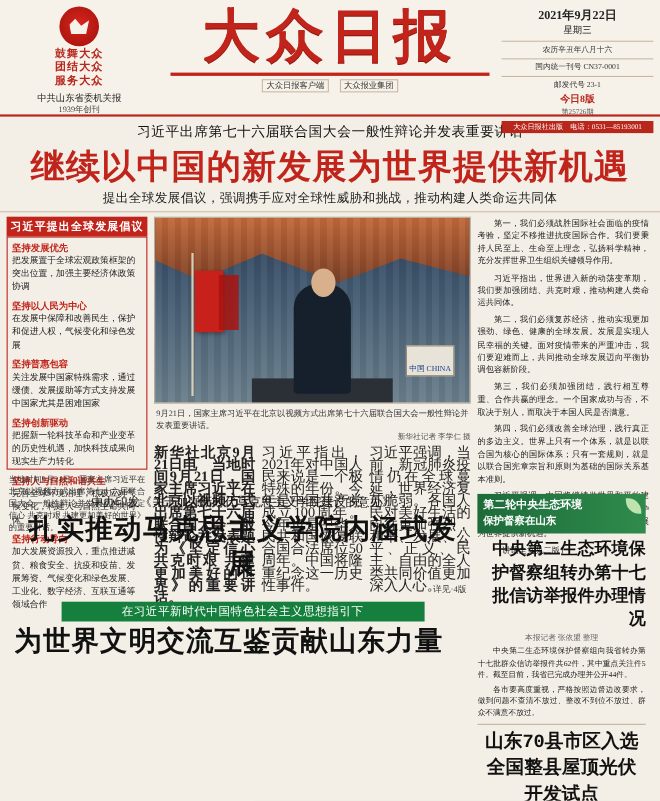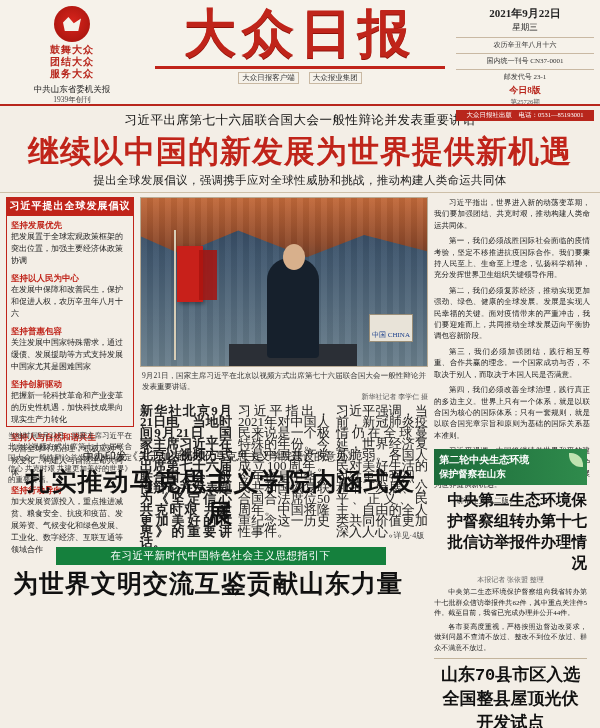--- a/index.html
+++ b/index.html
@@ -161,21 +161,21 @@
 
     <div class="col-left">
       <div class="boxhead">习近平提出全球发展倡议</div>
       <div class="keybox">
         <div class="kb-item">
           <span class="kb-t">坚持发展优先</span>
           <span class="kb-b">把发展置于全球宏观政策框架的突出位置，加强主要经济体政策协调</span>
         </div>
         <div class="kb-item">
           <span class="kb-t">坚持以人民为中心</span>
-          <span class="kb-b">在发展中保障和改善民生，保护和促进人权，农历辛丑年八月十六</span>
+          <span class="kb-b">在发展中保障和改善民生，保护和促进人权，气候变化和绿色发展</span>
         </div>
         <div class="kb-item">
           <span class="kb-t">坚持普惠包容</span>
           <span class="kb-b">关注发展中国家特殊需求，通过缓债、发展援助等方式支持发展中国家尤其是困难国家</span>
         </div>
         <div class="kb-item">
           <span class="kb-t">坚持创新驱动</span>
           <span class="kb-b">把握新一轮科技革命和产业变革的历史性机遇，加快科技成果向现实生产力转化</span>
         </div>
         <div class="kb-item">
@@ -206,22 +206,22 @@
       <div class="ph-credit">新华社记者 李学仁 摄</div>
       <div class="midtext">
         <div class="tcol bold-lead">新华社北京9月21日电　当地时间9月21日，国家主席习近平在北京以视频方式出席第七十六届联合国大会一般性辩论并发表题为《坚定信心 共克时艰 共建更加美好的世界》的重要讲话。</div>
         <div class="tcol">习近平指出，2021年对中国人民来说是一个极特殊的年份。今年是中国共产党成立100周年。今年也是中华人民共和国恢复联合国合法席位50周年。中国将隆重纪念这一历史性事件。</div>
         <div class="tcol">习近平强调，当前，新冠肺炎疫情仍在全球蔓延，世界经济复苏脆弱。各国人民对美好生活的向往更加强烈，和平、发展、公平、正义、民主、自由的全人类共同价值更加深入人心。</div>
       </div>
     </div>
 
     <div class="col-right">
       <div class="rtext">
+        <p>第一，我们必须战胜国际社会面临的疫情考验，坚定不移推进抗疫国际合作。我们要秉持人民至上、生命至上理念，弘扬科学精神，充分发挥世界卫生组织关键领导作用。</p>
         <p>习近平指出，世界进入新的动荡变革期，我们要加强团结、共克时艰，推动构建人类命运共同体。</p>
-        <p>第一，我们必须战胜国际社会面临的疫情考验，坚定不移推进抗疫国际合作。我们要秉持人民至上、生命至上理念，弘扬科学精神，充分发挥世界卫生组织关键领导作用。</p>
         <p>第二，我们必须复苏经济，推动实现更加强劲、绿色、健康的全球发展。发展是实现人民幸福的关键。面对疫情带来的严重冲击，我们要迎难而上，共同推动全球发展迈向平衡协调包容新阶段。</p>
         <p>第三，我们必须加强团结，践行相互尊重、合作共赢的理念。一个国家成功与否，不取决于别人，而取决于本国人民是否满意。</p>
         <p>第四，我们必须改善全球治理，践行真正的多边主义。世界上只有一个体系，就是以联合国为核心的国际体系；只有一套规则，就是以联合国宪章宗旨和原则为基础的国际关系基本准则。</p>
         <p>习近平强调，中国将继续做世界和平的建设者、全球发展的贡献者、国际秩序的维护者、公共产品的提供者。中国将以自身新发展为世界提供新机遇。</p>
         <p>（讲话全文见二版）</p>
       </div>
     </div>
   </div>
 
   <div class="band">

